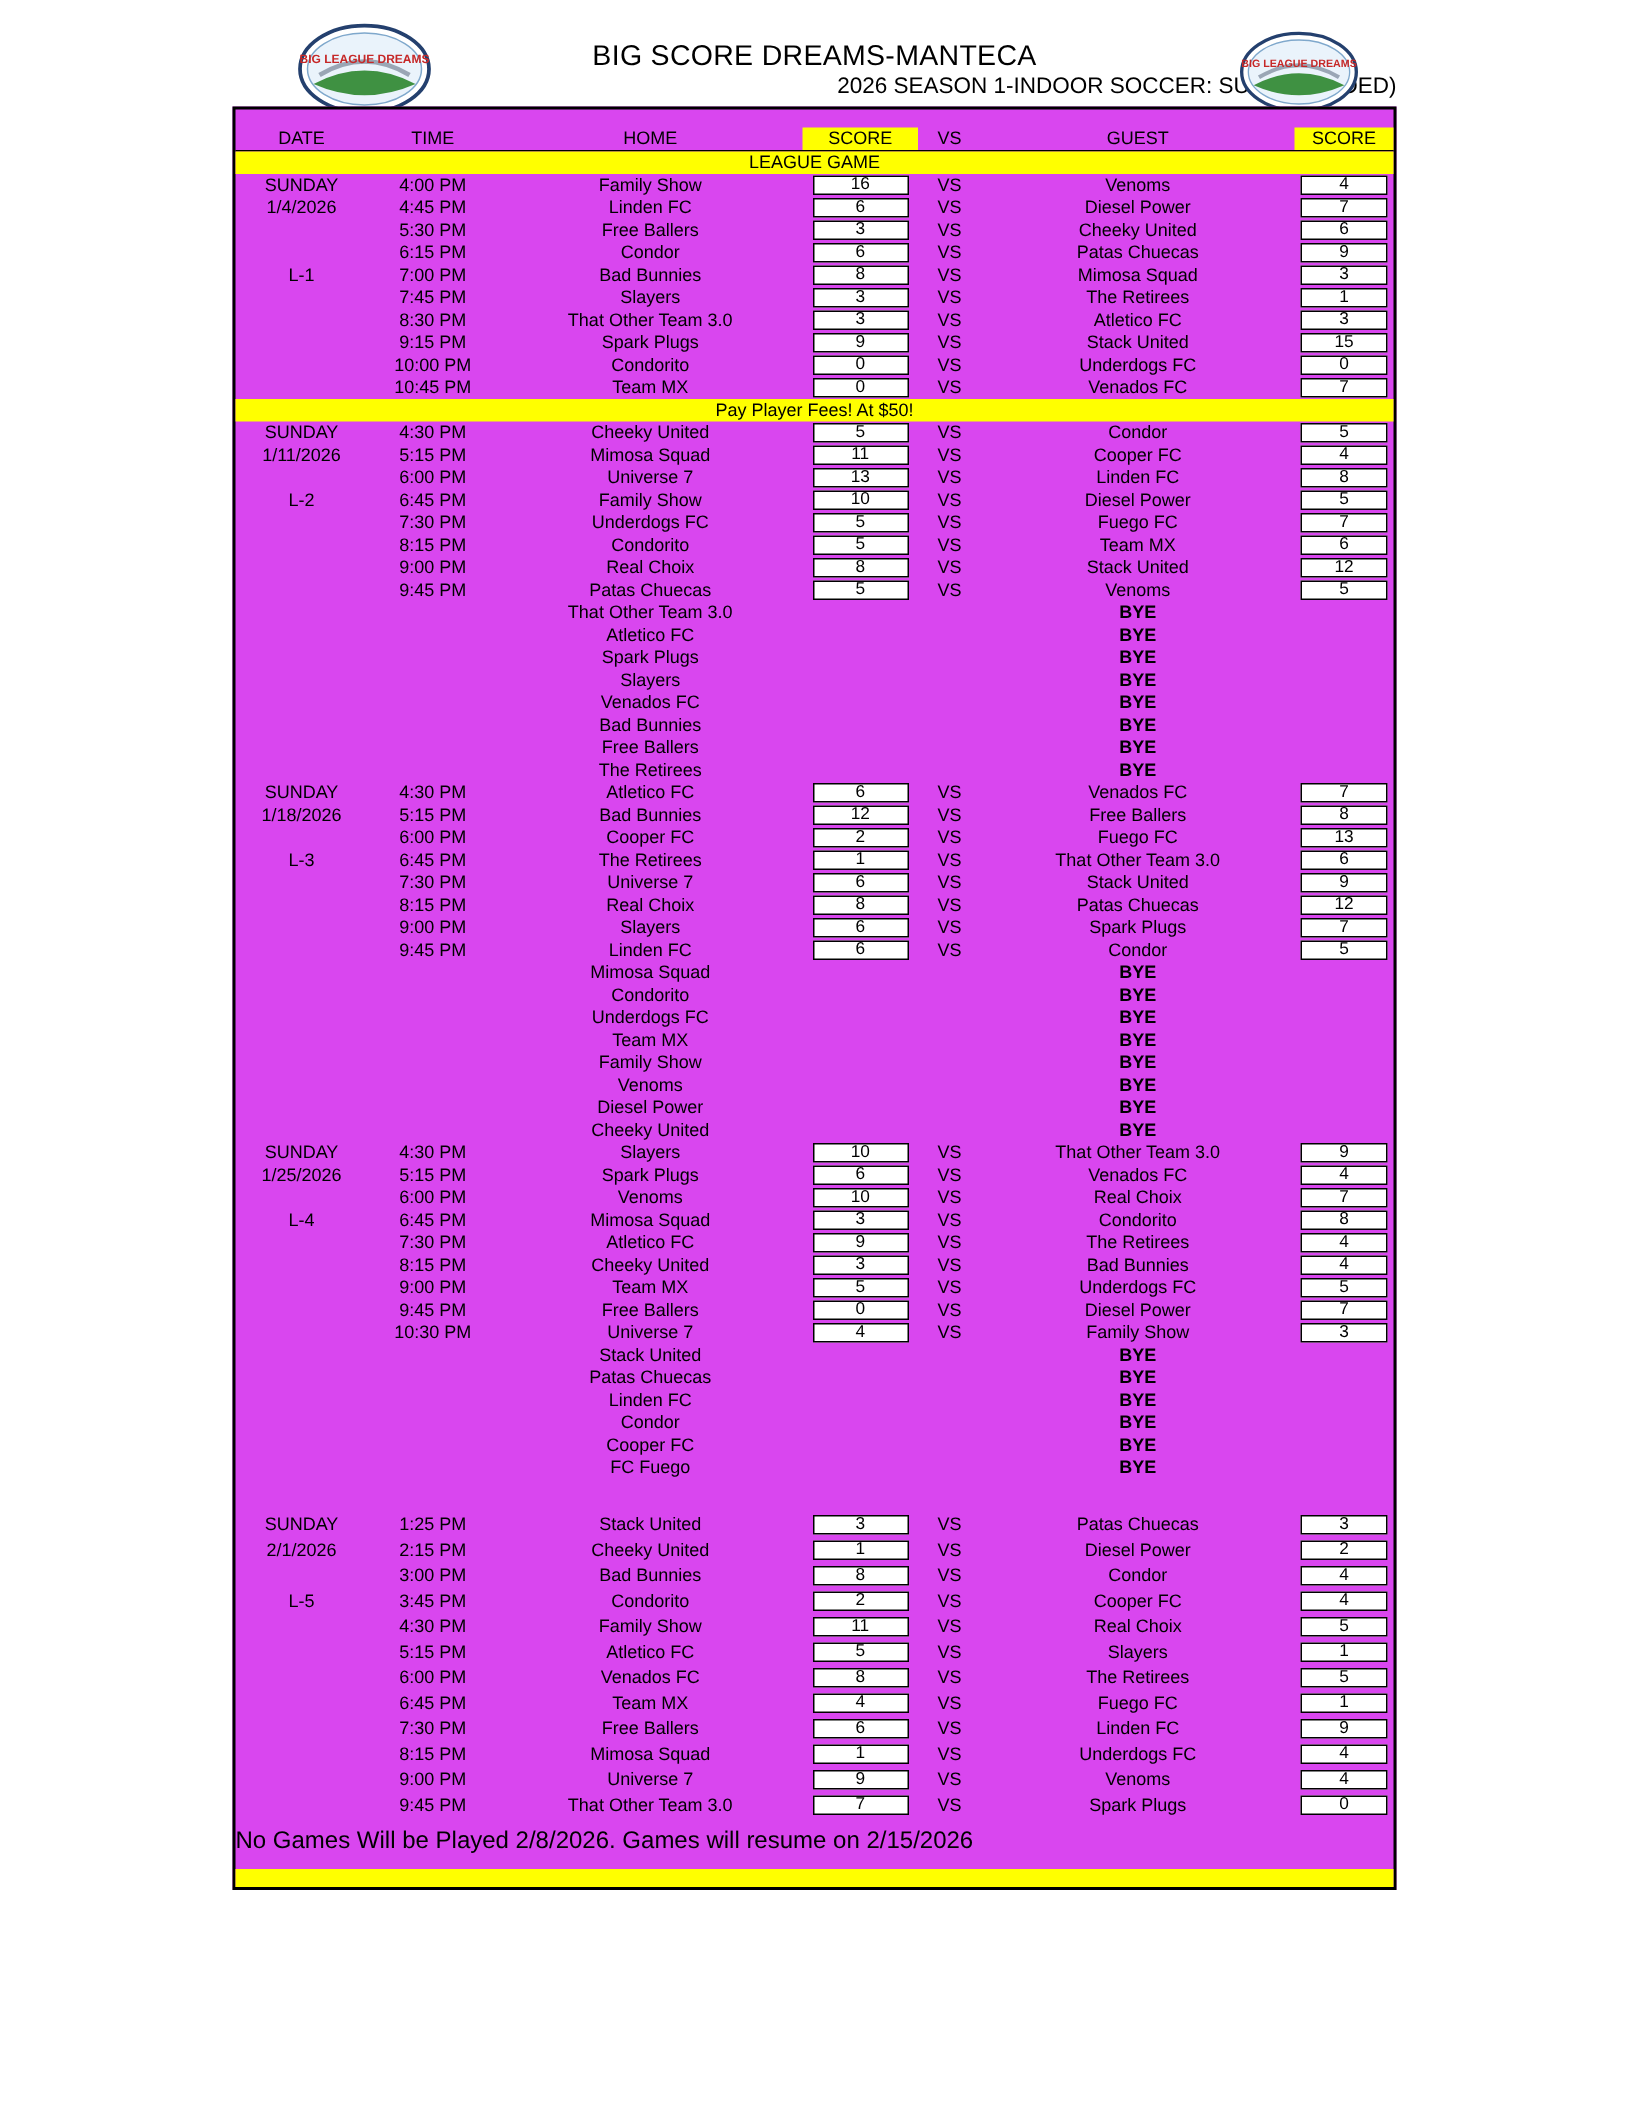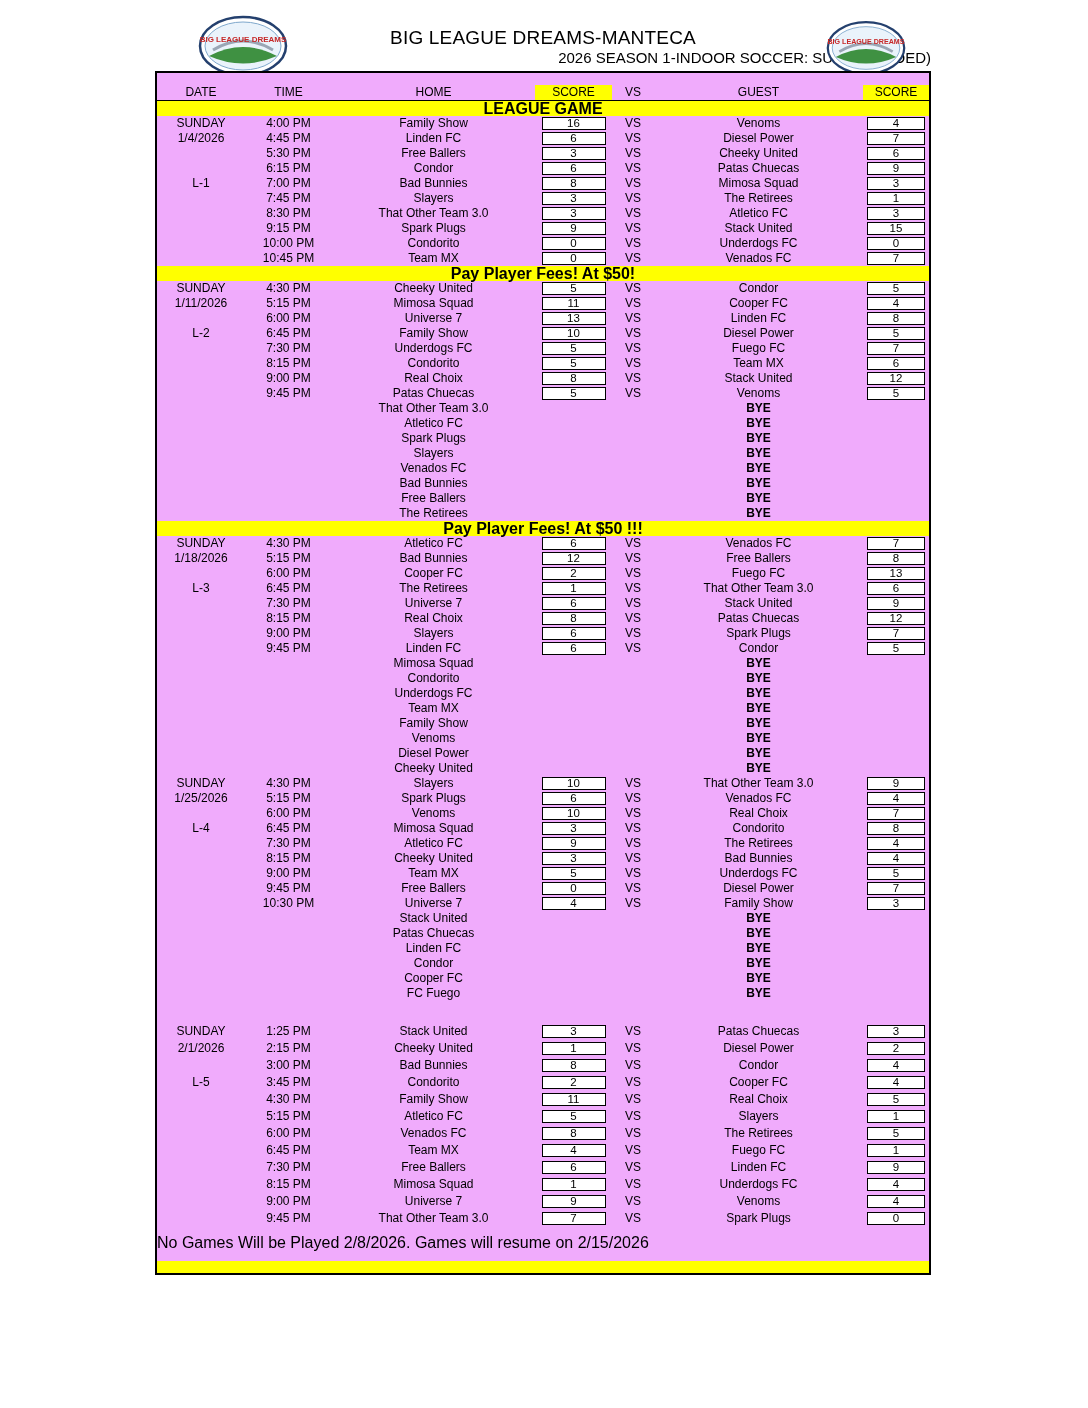--- a/index.html
+++ b/index.html
@@ -10,32 +10,32 @@
   body{
     width:1088px;height:1408px;position:relative;color:#000;
     font-family:"Liberation Sans","DejaVu Sans",sans-serif;
   }
   .doc-title{position:absolute;top:27px;left:155px;width:776px;text-align:center;font-size:19px;letter-spacing:.2px}
   .doc-subtitle{position:absolute;top:49px;left:155px;width:776px;text-align:right;font-size:15px}
   .logo{position:absolute}
   .logo.left{top:15px;left:198px;width:90px;height:62px}
   .logo.right{top:20px;left:826px;width:80px;height:56px}
 
-  .schedule{position:absolute;top:71px;left:155px;width:776px;border:2px solid var(--ink);background:#f0abfc}
+  .schedule{position:absolute;top:71px;left:155px;width:776px;border:2px solid var(--ink);background:#d946ef}
   .spacer-top{height:12px}
   .row{
     display:grid;grid-template-columns:88px 87px 203px 77px 42px 209px 66px;
     align-items:center;height:15px;line-height:15px;font-size:12px;
   }
   .row.tall{height:17px;line-height:17px}
   .cell{text-align:center;white-space:nowrap}
   .header-row{height:16px;border-bottom:1px solid var(--ink)}
   .header-row .cell{height:100%;display:flex;align-items:center;justify-content:center}
   .score-head{background:var(--yellow)}
-  .banner-row{height:15px;line-height:15px;text-align:center;background:var(--yellow);font-weight:bold;font-size:16px}
+  .banner-row{height:15px;line-height:15px;text-align:center;background:var(--yellow);font-weight:normal;font-size:12px}
   .banner-row.standings{height:17px;line-height:17px;font-weight:normal;font-size:13.5px}
   .score-box{
     width:64px;height:13px;border:1px solid var(--ink);margin:0 auto;background:#fff;
     font-size:11.5px;line-height:11px;display:flex;align-items:center;justify-content:center;
   }
   .guest-col .score-box{width:58px}
   .bye-cell{font-weight:bold}
   .gap-row{height:22px}
   .gap-sm{height:7px}
   .gap-md{height:9px}
@@ -46,21 +46,21 @@
 
 <div>
   <svg class="logo left" viewBox="0 0 90 62">
     <ellipse cx="45" cy="31" rx="43" ry="29" fill="#ffffff" stroke="#24406e" stroke-width="2.5"></ellipse>
     <ellipse cx="45" cy="31" rx="38" ry="24" fill="#eaf3fb" stroke="#7fa8cc" stroke-width="1"></ellipse>
     <path d="M11 41 Q45 23 79 41 Q45 56 11 41 Z" fill="#3f9142"></path>
     <path d="M15 35 Q45 17 75 35" fill="none" stroke="#9aa6b5" stroke-width="3"></path>
     <text x="45" y="27" text-anchor="middle" font-size="8" fill="#c62828" font-weight="bold" font-family="Liberation Sans, sans-serif">BIG LEAGUE DREAMS</text>
   </svg>
 
-  <div class="doc-title">BIG LEAGUE DREAMS-MANTECA</div>
+  <div class="doc-title">BIG SCORE DREAMS-MANTECA</div>
   <div class="doc-subtitle">2026 SEASON 1-INDOOR SOCCER: SUNDAY (COED)</div>
 
   <svg class="logo right" viewBox="0 0 90 62">
     <ellipse cx="45" cy="31" rx="43" ry="29" fill="#ffffff" stroke="#24406e" stroke-width="2.5"></ellipse>
     <ellipse cx="45" cy="31" rx="38" ry="24" fill="#eaf3fb" stroke="#7fa8cc" stroke-width="1"></ellipse>
     <path d="M11 41 Q45 23 79 41 Q45 56 11 41 Z" fill="#3f9142"></path>
     <path d="M15 35 Q45 17 75 35" fill="none" stroke="#9aa6b5" stroke-width="3"></path>
     <text x="45" y="27" text-anchor="middle" font-size="8" fill="#c62828" font-weight="bold" font-family="Liberation Sans, sans-serif">BIG LEAGUE DREAMS</text>
   </svg>
 </div>
@@ -381,21 +381,20 @@
       </div>
       <div class="row bye-row">
         <div class="cell"></div>
         <div class="cell"></div>
         <div class="cell team-cell">The Retirees</div>
         <div class="cell"></div>
         <div class="cell"></div>
         <div class="cell bye-cell">BYE</div>
         <div class="cell"></div>
       </div>
-      <div class="banner-row">Pay Player Fees! At $50 !!!</div>
       <div class="row game-row">
         <div class="cell date-cell">SUNDAY</div>
         <div class="cell time-cell">4:30 PM</div>
         <div class="cell team-cell">Atletico FC</div>
         <div class="cell score-cell">
           <div class="score-box">6</div>
         </div>
         <div class="cell vs-cell">VS</div>
         <div class="cell team-cell">Venados FC</div>
         <div class="cell score-cell guest-col">

